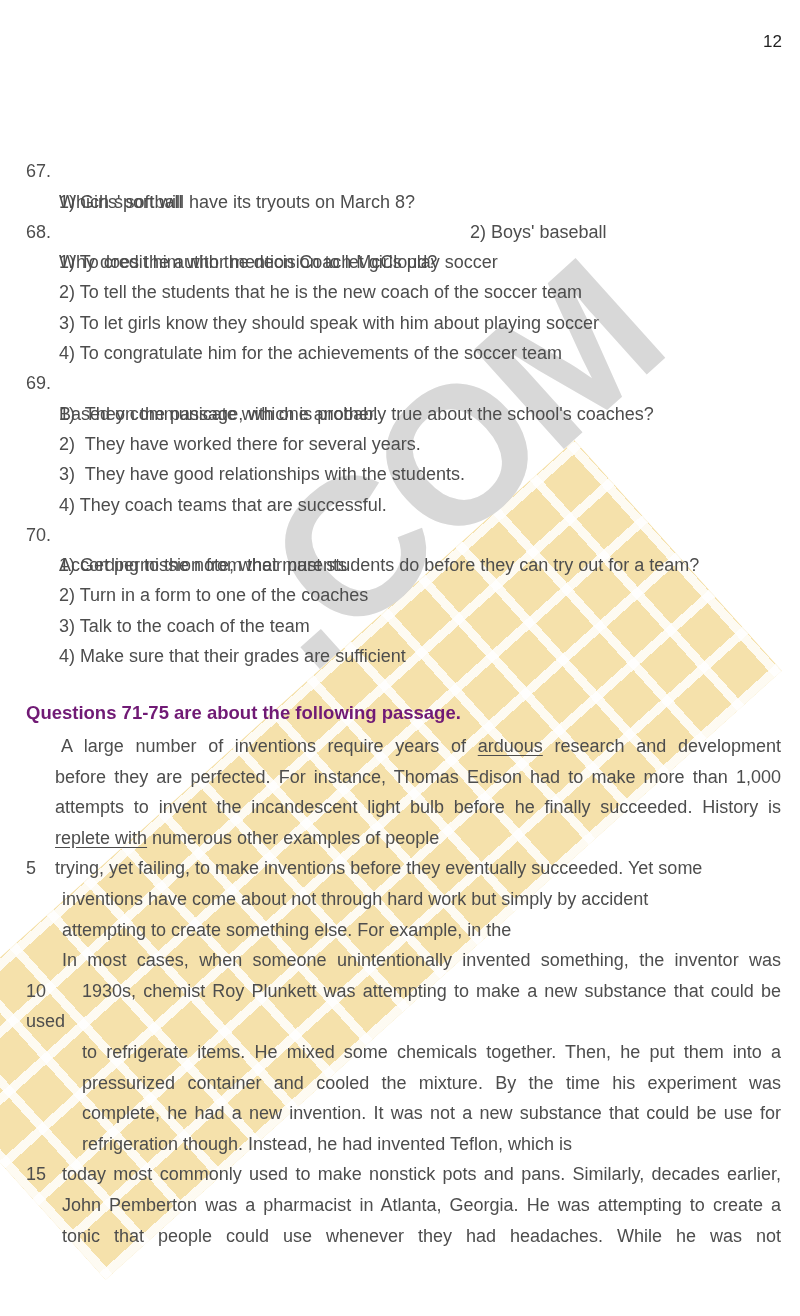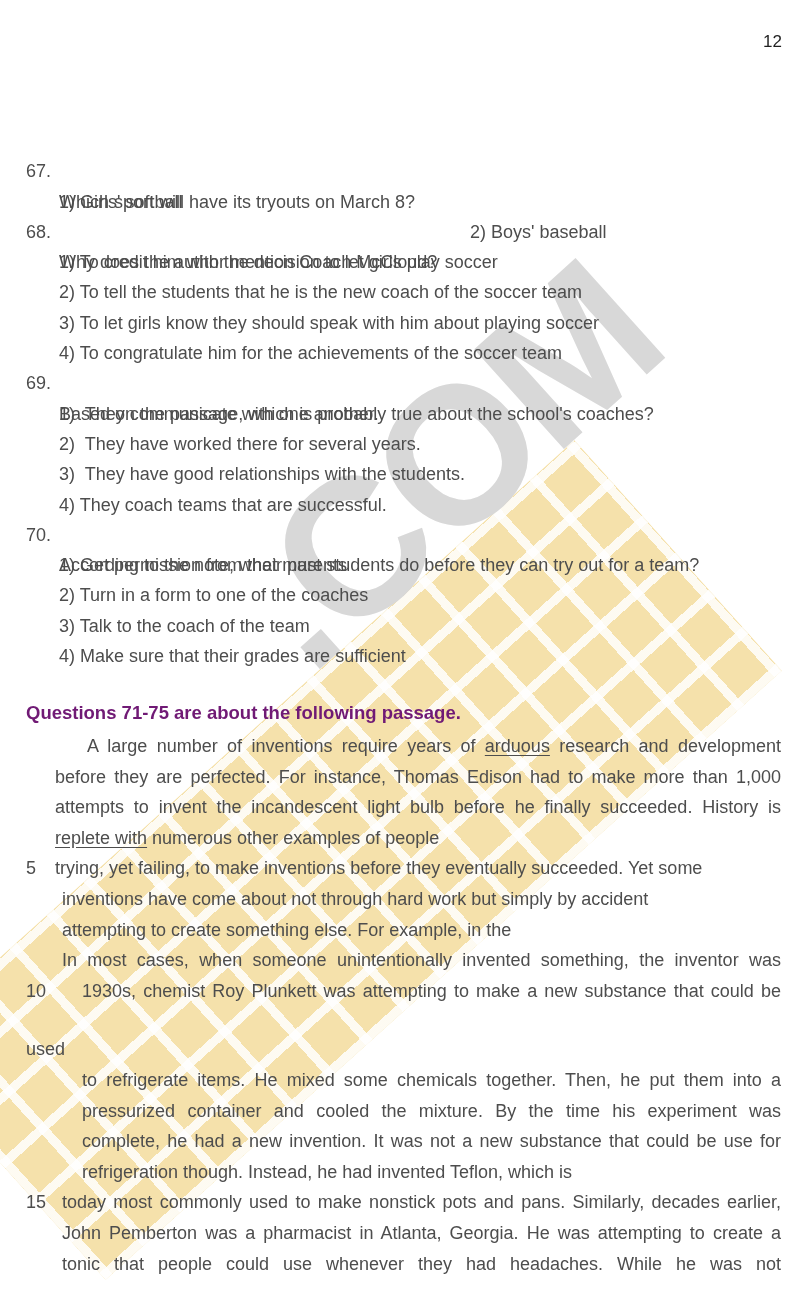--- a/index.html
+++ b/index.html
@@ -24,25 +24,25 @@
   .qnum{position:absolute;left:26px;}
   .qtext{position:absolute;left:59px;}
   .opt{position:absolute;left:59px;}
   .opt.col2{left:470px;}
   .passage{position:absolute;top:695px;left:0;width:781px;}
   .pheading{height:36px;line-height:36px;margin-left:26px;font-weight:700;
     font-size:18.5px;color:#701a75;}
   .pline{position:relative;height:30.6px;line-height:30.6px;font-size:18px;color:#4d4d4d;}
   .lnum{position:absolute;left:26px;top:0;}
   .ptext{display:block;}
-  .pl-a{margin-left:87px;}
+  .pl-a{margin-left:61px;}
   .pl-b{margin-left:55px;}
   .pl-c{margin-left:62px;}
   .pl-d{margin-left:82px;}
-  .pl-e{margin-left:26px;margin-top:28px;}
+  .pl-e{margin-left:26px;}
   .j{text-align:justify;text-align-last:justify;}
   .u{text-decoration:underline;text-underline-offset:3px;}
 </style>
 </head>
 <body>
 
 <div class="page">
 
   <div class="wm-yellow"></div>
   <div class="wm-com">.COM</div>

